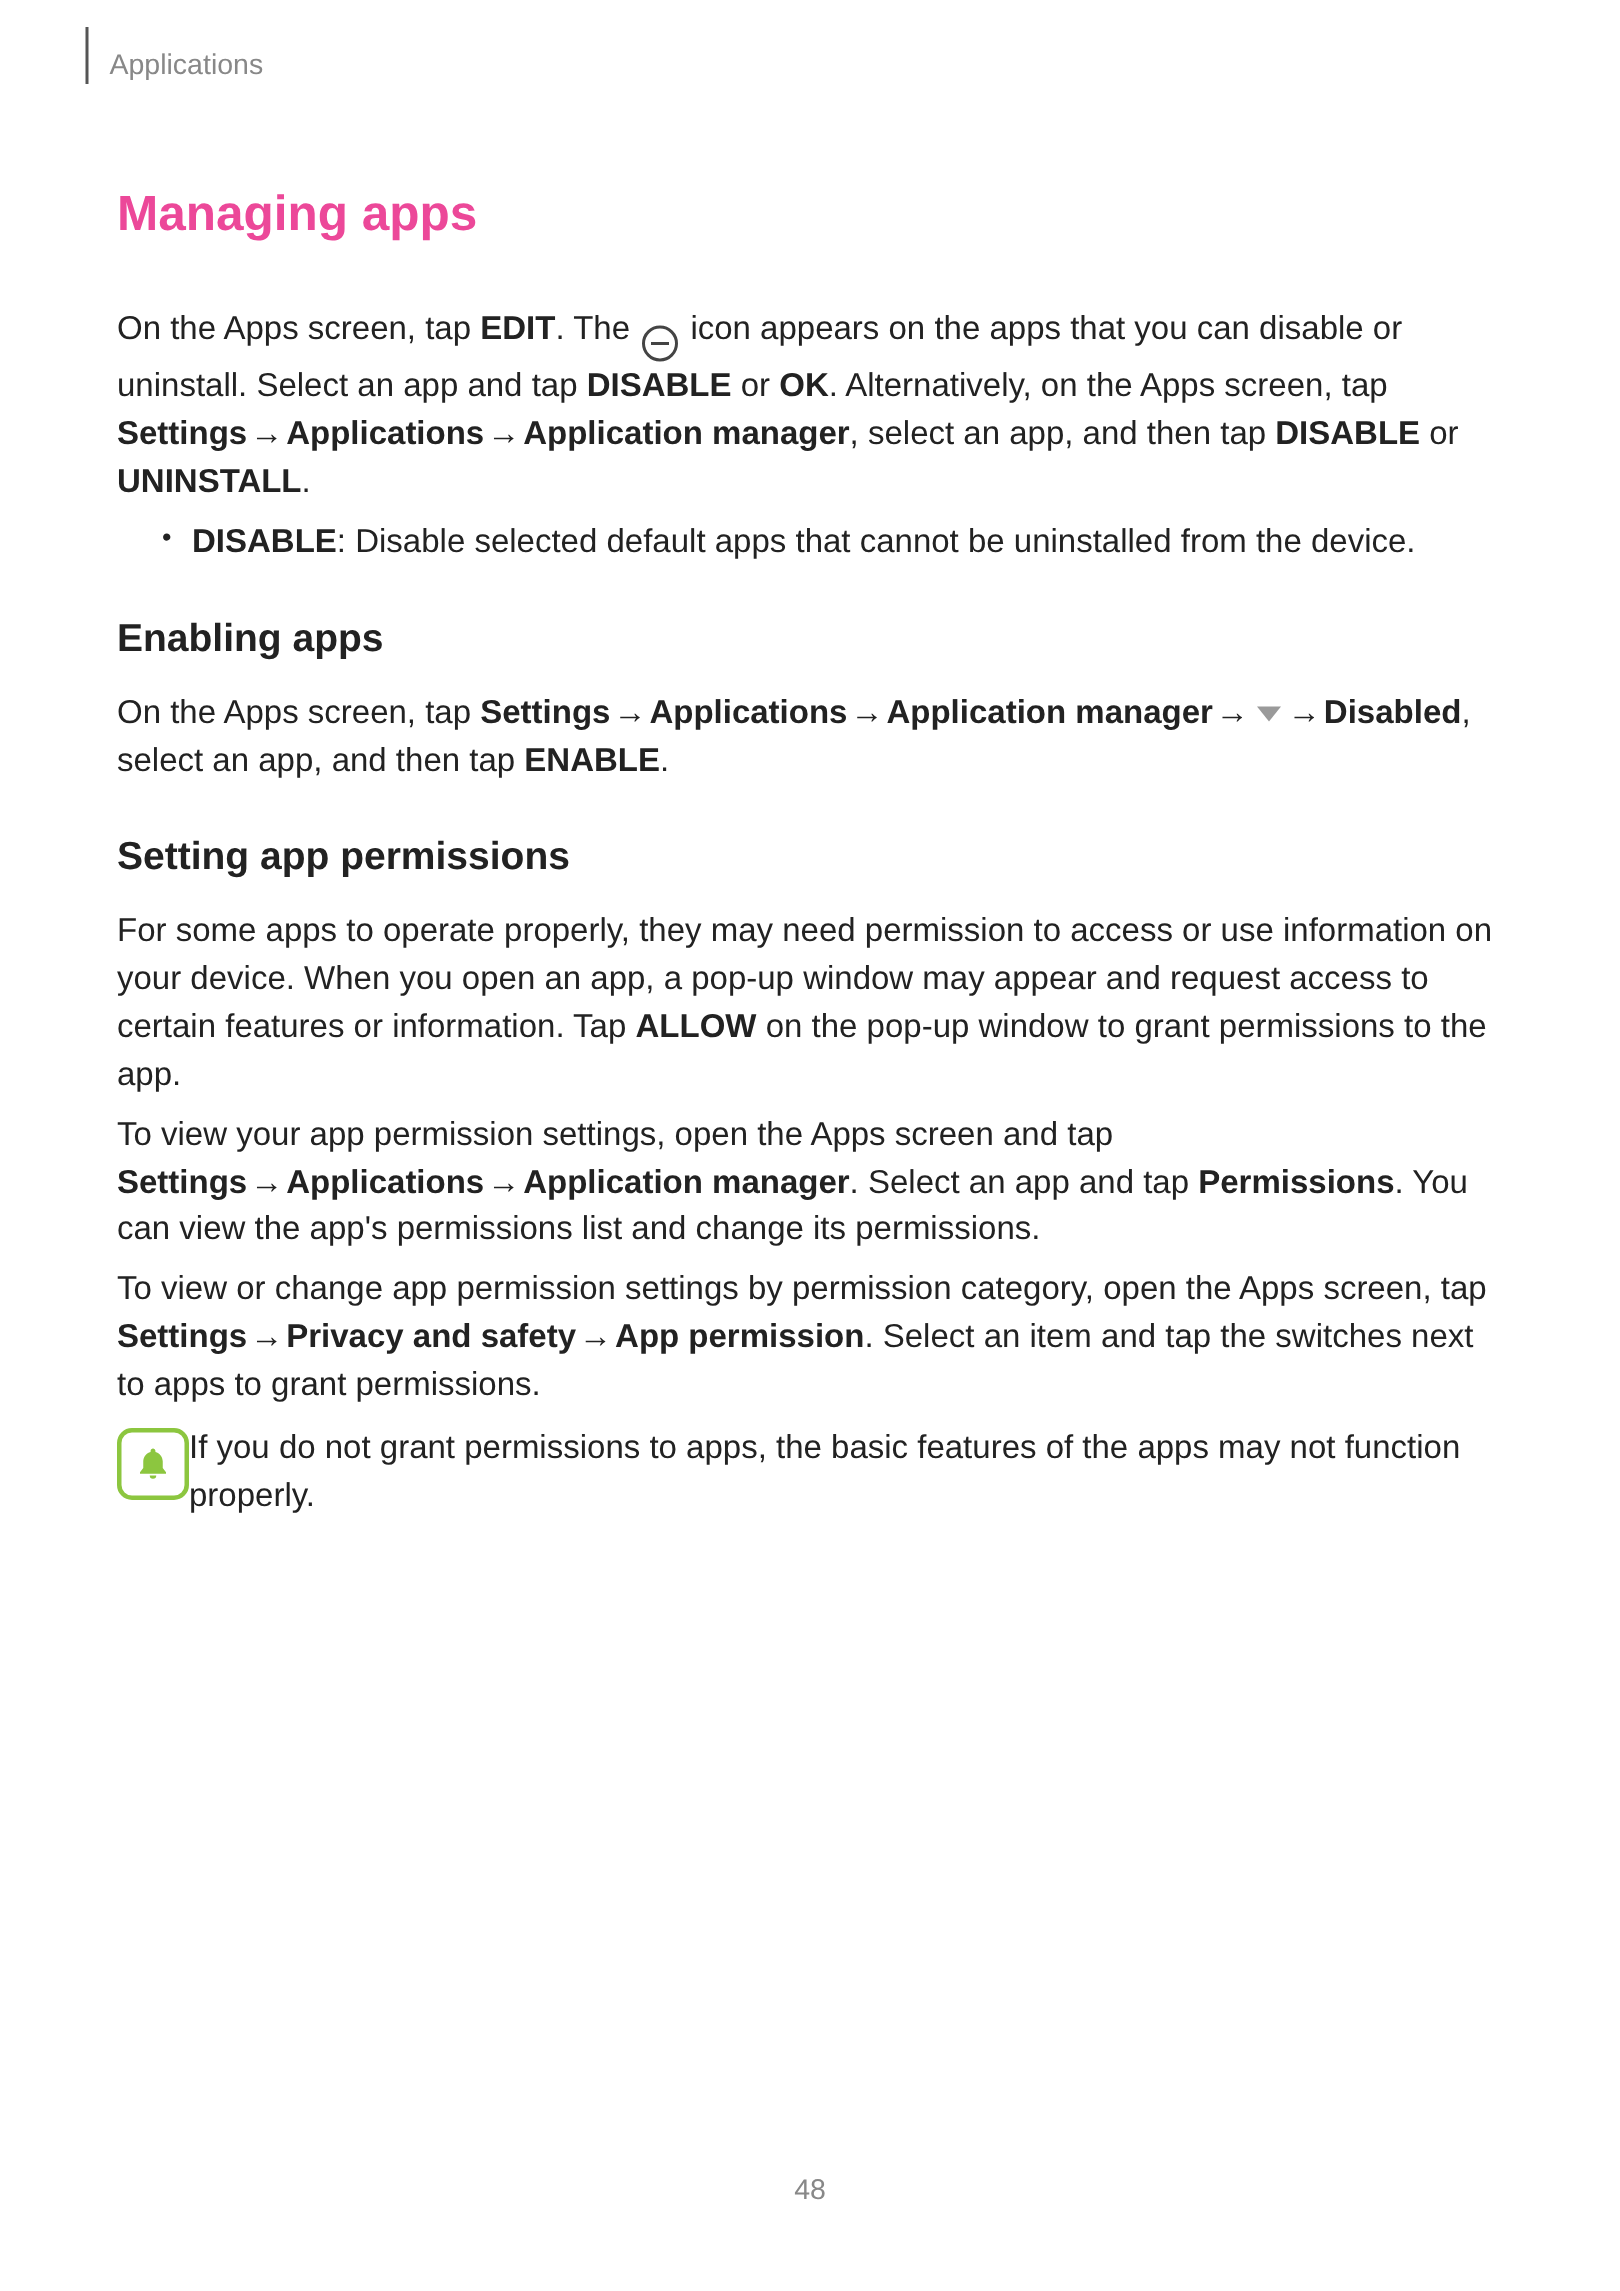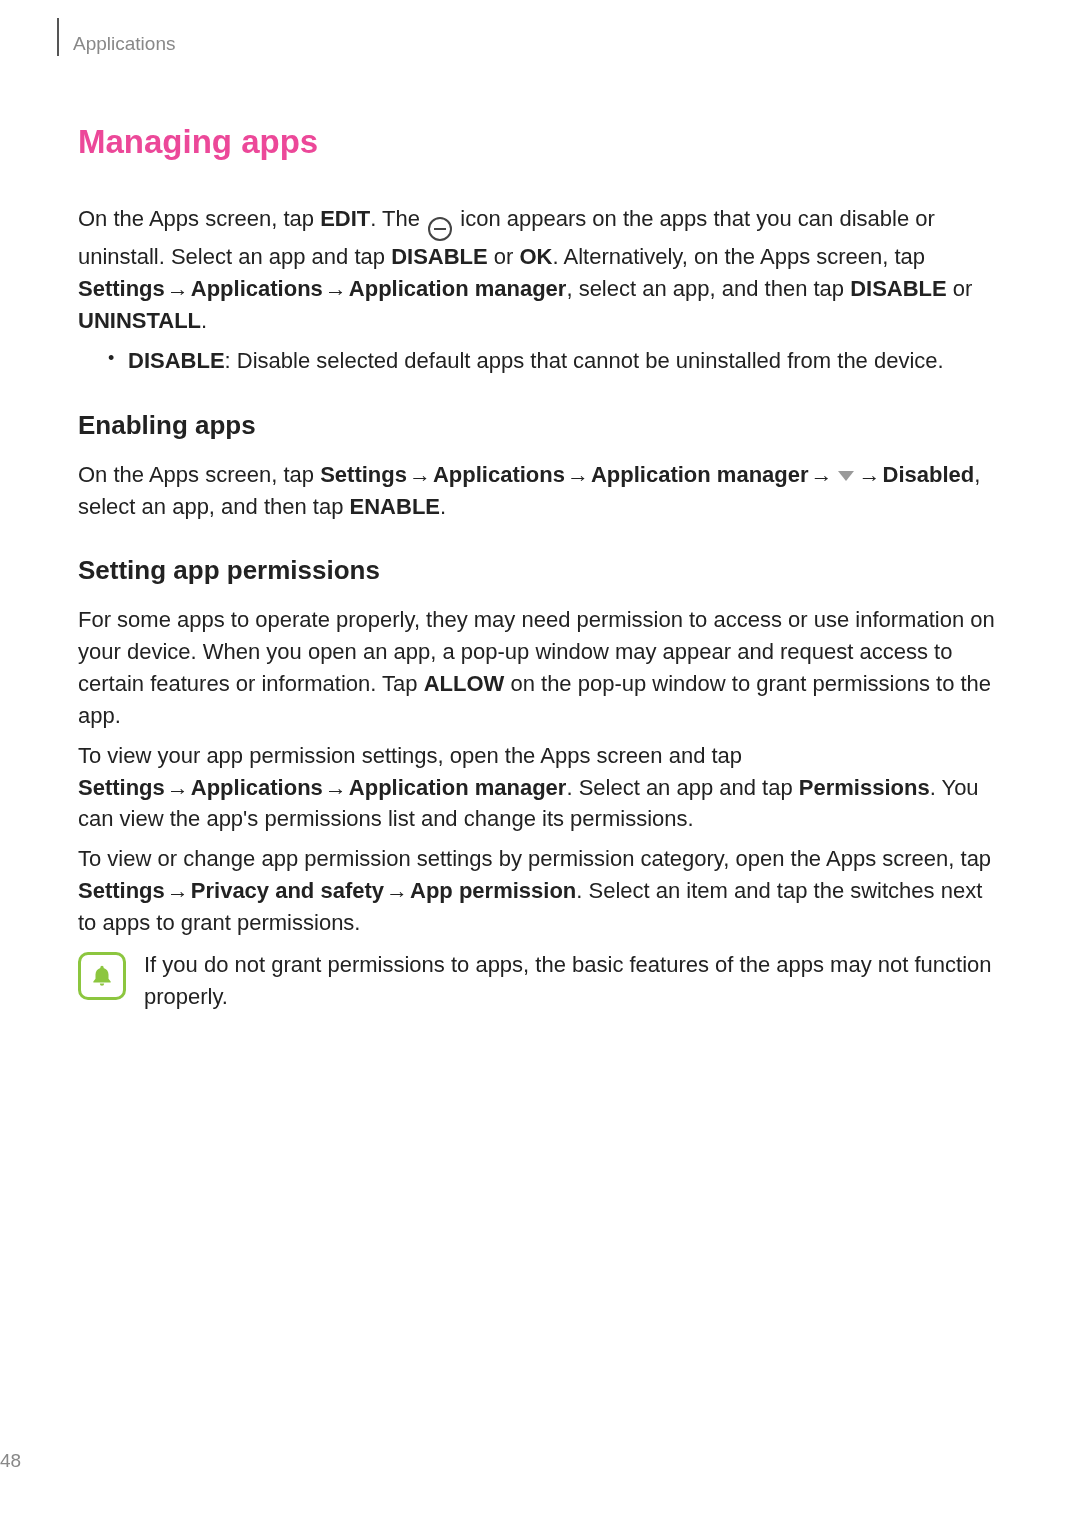--- a/index.html
+++ b/index.html
@@ -86,40 +86,39 @@
     border-left: 8px solid transparent;
     border-right: 8px solid transparent;
     border-top: 10px solid #9a9a9a;
     vertical-align: 1px;
     margin: 0 3px;
   }
   .arrow { margin: 0 2px; }
   .note-box {
     display: flex;
     align-items: flex-start;
-    gap: 18px;
     margin-top: 10px;
   }
   .note-icon {
     flex-shrink: 0;
     width: 48px; height: 48px;
     border: 3px solid #8cc63f;
     border-radius: 10px;
     display: flex;
     align-items: center;
     justify-content: center;
     margin-top: 3px;
   }
   .note-icon svg { width: 26px; height: 26px; }
   .note-text { flex: 1; }
   .page-num {
     position: absolute;
     bottom: 52px;
     left: 0; right: 0;
-    text-align: left;
+    text-align: center;
     font-size: 19px;
     color: #888;
   }
 </style>
 </head>
 <body>
 
 <div class="header-line"></div>
 
 <div class="content">

